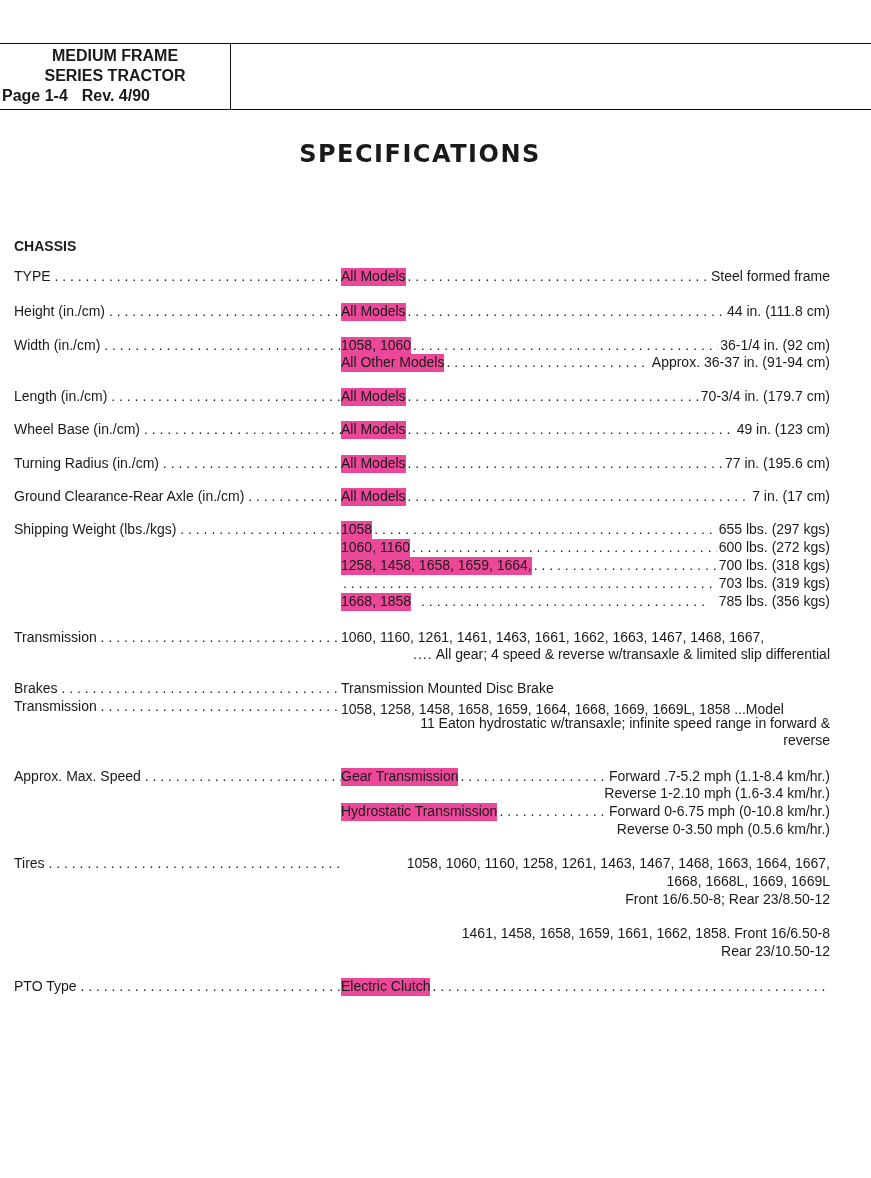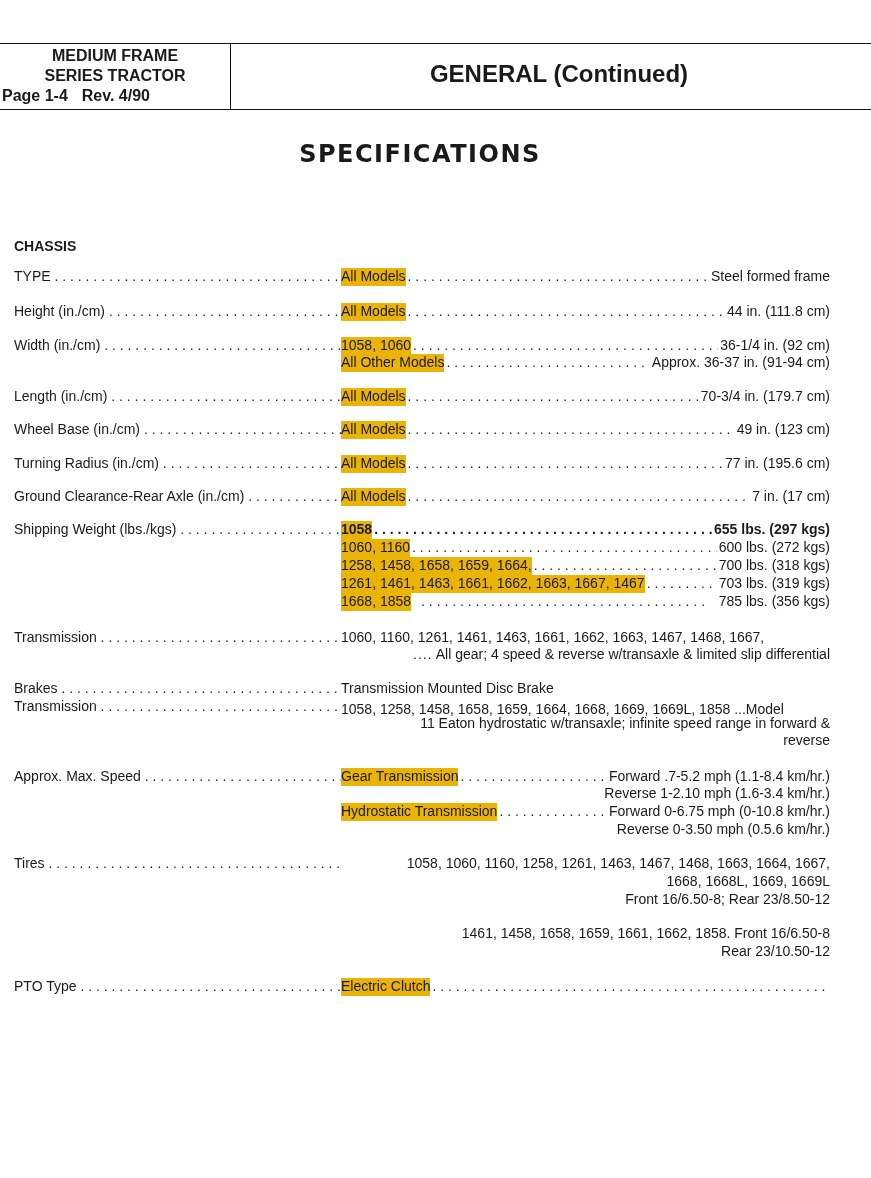--- a/index.html
+++ b/index.html
@@ -42,21 +42,21 @@
     .label {
       position: absolute; left: 0; width: 327px; overflow: hidden;
     }
     .label::after {
       content: " . . . . . . . . . . . . . . . . . . . . . . . . . . . . . . . . . . . . . . . . . . . . . . . . . . . . . . . . . . . .";
       letter-spacing: 0;
     }
     .val-line {
       position: absolute; left: 327px; right: 0; display: flex; align-items: baseline;
     }
-    .val-line .model { flex: 0 0 auto; background: #eab308; }
+    .val-line .model { flex: 0 0 auto; background: #ec4899; }
     .val-line .dots {
       flex: 1 1 auto; overflow: hidden; white-space: nowrap; margin: 0 2px;
     }
     .val-line .dots::before {
       content: ". . . . . . . . . . . . . . . . . . . . . . . . . . . . . . . . . . . . . . . . . . . . . . . . . . . . . . . . . . . . . . . . . . . . . . . . . . . . . . . .";
     }
     .val-line .value { flex: 0 0 auto; text-align: right; }
     .plain-line { position: absolute; left: 327px; right: 0; }
     .plain-line.right { text-align: right; }
     .sub-lead { letter-spacing: 1px; }
@@ -65,21 +65,20 @@
 <body>
 
 <div class="header">
   <div class="header-left">
     <div>MEDIUM FRAME</div>
     <div>SERIES TRACTOR</div>
     <div class="hl3">
       <span>Page 1-4</span><span class="rev">Rev. 4/90</span>
     </div>
   </div>
-  <div class="header-title">GENERAL (Continued)</div>
 </div>
 
 <div class="page-title">SPECIFICATIONS</div>
 <div class="section-title">CHASSIS</div>
 
 <div class="row" style="top:268px;">
   <span class="label">TYPE</span>
   <div class="val-line">
     <span class="model">All Models</span>
     <span class="dots"></span>
@@ -141,37 +140,36 @@
   <span class="label">Ground Clearance-Rear Axle (in./cm)</span>
   <div class="val-line">
     <span class="model">All Models</span>
     <span class="dots"></span>
     <span class="value">7 in. (17 cm)</span>
   </div>
 </div>
 
 <div class="row" style="top:521px;">
   <span class="label">Shipping Weight (lbs./kgs)</span>
-  <div class="val-line" style="top:0;font-weight:bold;">
+  <div class="val-line" style="top:0;">
     <span class="model">1058</span>
     <span class="dots"></span>
     <span class="value">655 lbs. (297 kgs)</span>
   </div>
   <div class="val-line" style="top:18px;">
     <span class="model">1060, 1160</span>
     <span class="dots"></span>
     <span class="value">600 lbs. (272 kgs)</span>
   </div>
   <div class="val-line" style="top:36px;">
     <span class="model">1258, 1458, 1658, 1659, 1664,</span>
     <span class="dots"></span>
     <span class="value">700 lbs. (318 kgs)</span>
   </div>
   <div class="val-line" style="top:54px;">
-    <span class="model">1261, 1461, 1463, 1661, 1662, 1663, 1667, 1467</span>
     <span class="dots"></span>
     <span class="value">703 lbs. (319 kgs)</span>
   </div>
   <div class="val-line" style="top:72px;gap:8px;">
     <span class="model">1668, 1858</span>
     <span class="dots"></span>
     <span class="value">785 lbs. (356 kgs)</span>
   </div>
 </div>
 

